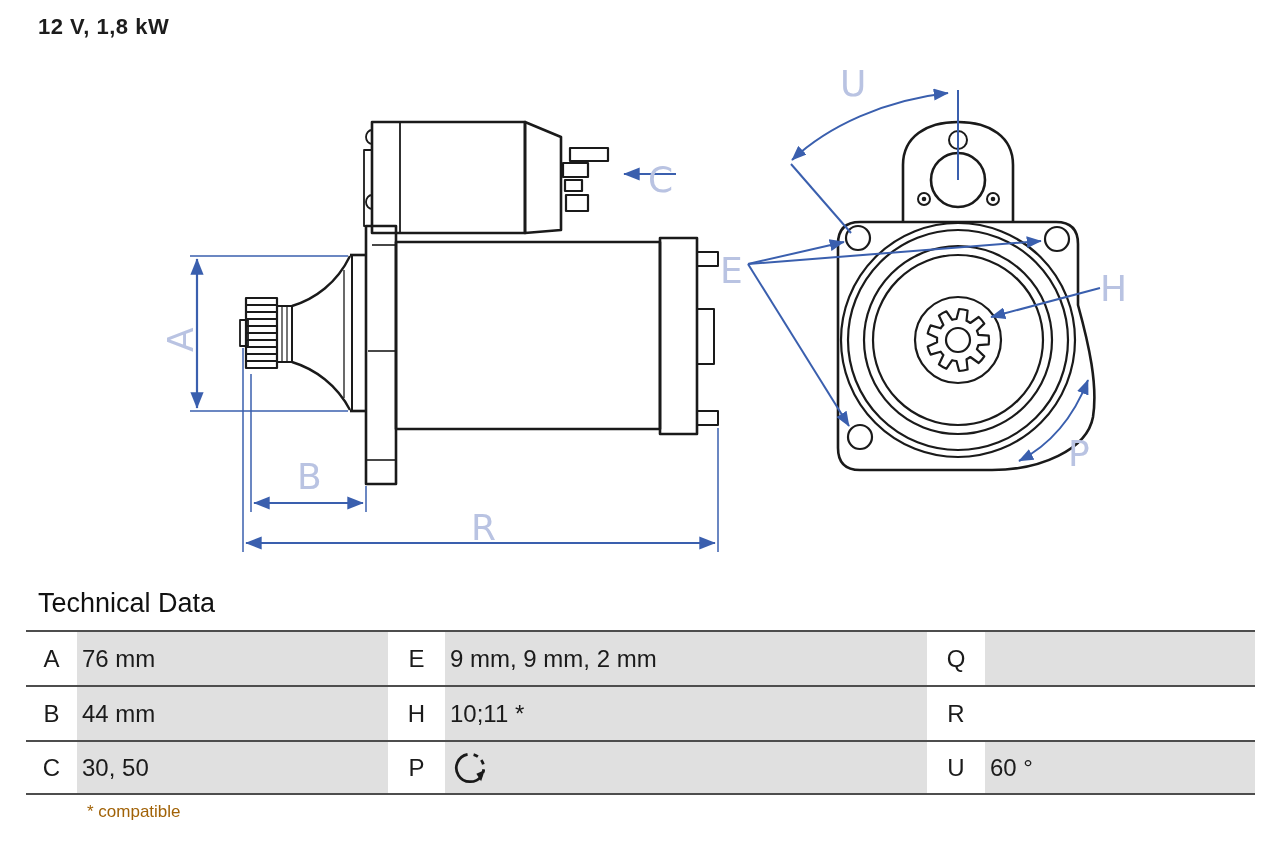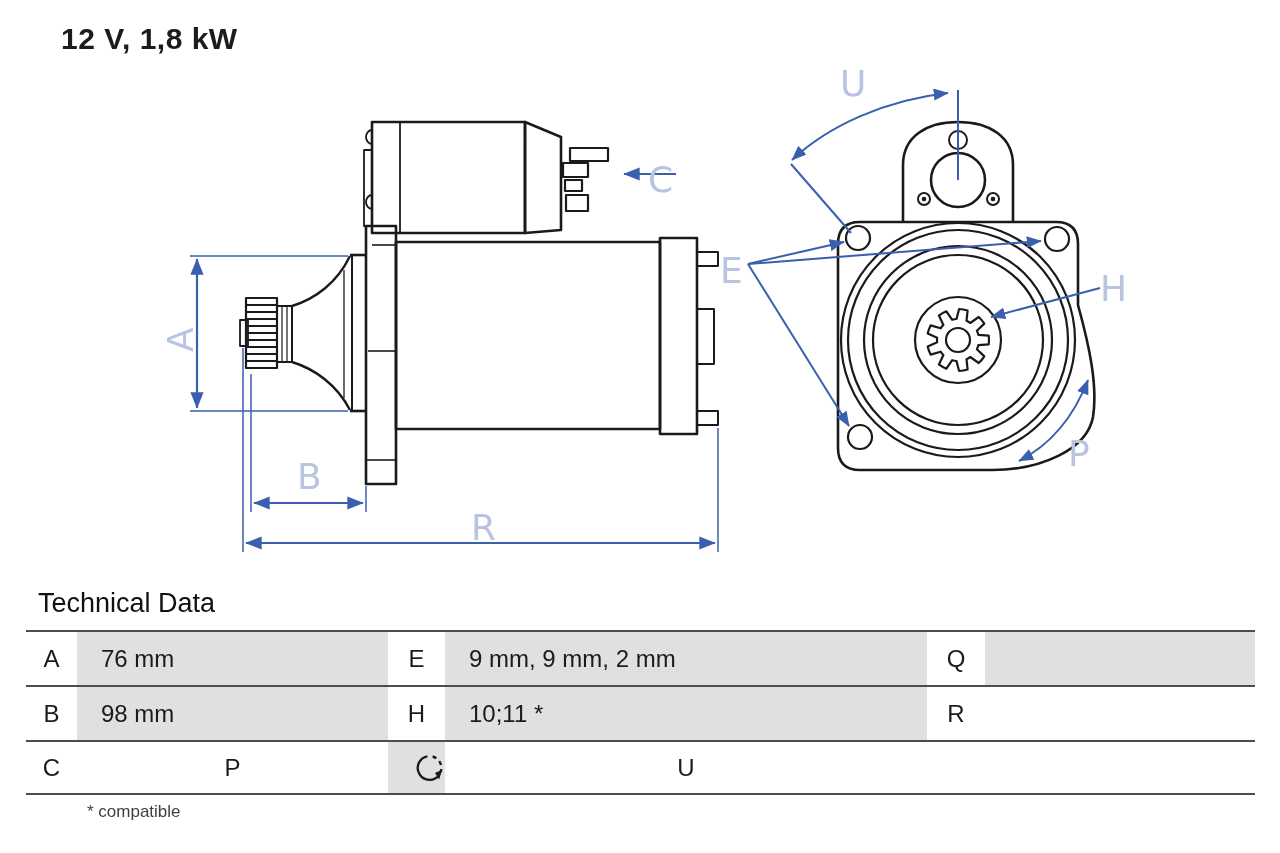--- a/index.html
+++ b/index.html
@@ -1,28 +1,28 @@
 <!DOCTYPE html>
 <html><head>
 <meta charset="utf-8">
 <style>
   html,body{margin:0;padding:0;background:#ffffff;}
   #stage{position:relative;width:1280px;height:853px;background:#ffffff;overflow:hidden;
          font-family:"Liberation Sans",sans-serif;color:#1b1b1b;}
-  #product-title{position:absolute;left:38px;top:22px;font-size:30px;font-weight:700;
-         letter-spacing:.5px;color:#1c1c1c;margin-left:23px;}
+  #product-title{position:absolute;left:38px;top:14px;font-size:22px;font-weight:700;
+         letter-spacing:.5px;color:#1c1c1c;}
   #drawing-svg{position:absolute;left:0;top:0;width:1280px;height:580px;}
   #tech-heading{position:absolute;left:38px;top:588px;font-size:27px;font-weight:400;color:#111;}
   #tech-table{position:absolute;left:26px;top:630px;width:1229px;font-size:24px;}
   .t-row{display:grid;grid-template-columns:51px 311px 57px 482px 58px 270px;
          height:55px;box-sizing:border-box;border-top:2px solid #4d4d4d;}
   .t-row.last{border-bottom:2px solid #4d4d4d;}
   .t-key{background:#ffffff;display:flex;align-items:center;justify-content:center;}
-  .t-val{background:#e0e0e0;display:flex;align-items:center;padding-left:24px;}
-  #footnote{position:absolute;left:87px;top:802px;font-size:17px;color:#404040;}
+  .t-val{background:#e0e0e0;display:flex;align-items:center;padding-left:5px;}
+  #footnote{position:absolute;left:87px;top:802px;font-size:17px;color:#a16207;}
   .p-icon{margin-left:2px;}
   text.dim{font-family:"DejaVu Sans",sans-serif;font-size:36px;fill:#b9c3e2;font-weight:400;}
 </style>
 </head>
 <body>
 
 <div id="stage">
 
   <div id="product-title">12 V, 1,8 kW</div>
 
@@ -186,35 +186,37 @@
     <div class="t-row">
       <div class="t-key">A</div>
       <div class="t-val">76 mm</div>
       <div class="t-key">E</div>
       <div class="t-val">9 mm, 9 mm, 2 mm</div>
       <div class="t-key">Q</div>
       <div class="t-val"></div>
     </div>
     <div class="t-row">
       <div class="t-key">B</div>
-      <div class="t-val">98 mm</div>
+      <div class="t-val">44 mm</div>
       <div class="t-key">H</div>
       <div class="t-val">10;11 *</div>
       <div class="t-key">R</div>
     </div>
     <div class="t-row last">
       <div class="t-key">C</div>
+      <div class="t-val">30, 50</div>
       <div class="t-key">P</div>
       <div class="t-val">
 
         <svg class="p-icon" width="36" height="36" viewBox="0 0 34 34">
           <path d="M14.7,4.2 A13,13 0 1 0 27.7,24.5" fill="none" stroke="#1a1a1a" stroke-width="2.6"></path>
           <path d="M20.4,4.4 A13,13 0 0 1 29.2,21.4" fill="none" stroke="#1a1a1a" stroke-width="2.6" stroke-dasharray="4.5 4.5"></path>
           <path d="M31,19 L23,22.5 L27.5,29.5 Z" fill="#1a1a1a"></path>
         </svg>
         <span></span>
       </div>
       <div class="t-key">U</div>
+      <div class="t-val">60 °</div>
     </div>
   </div>
 
   <div id="footnote">* compatible</div>
 </div>
 
 </body></html>

